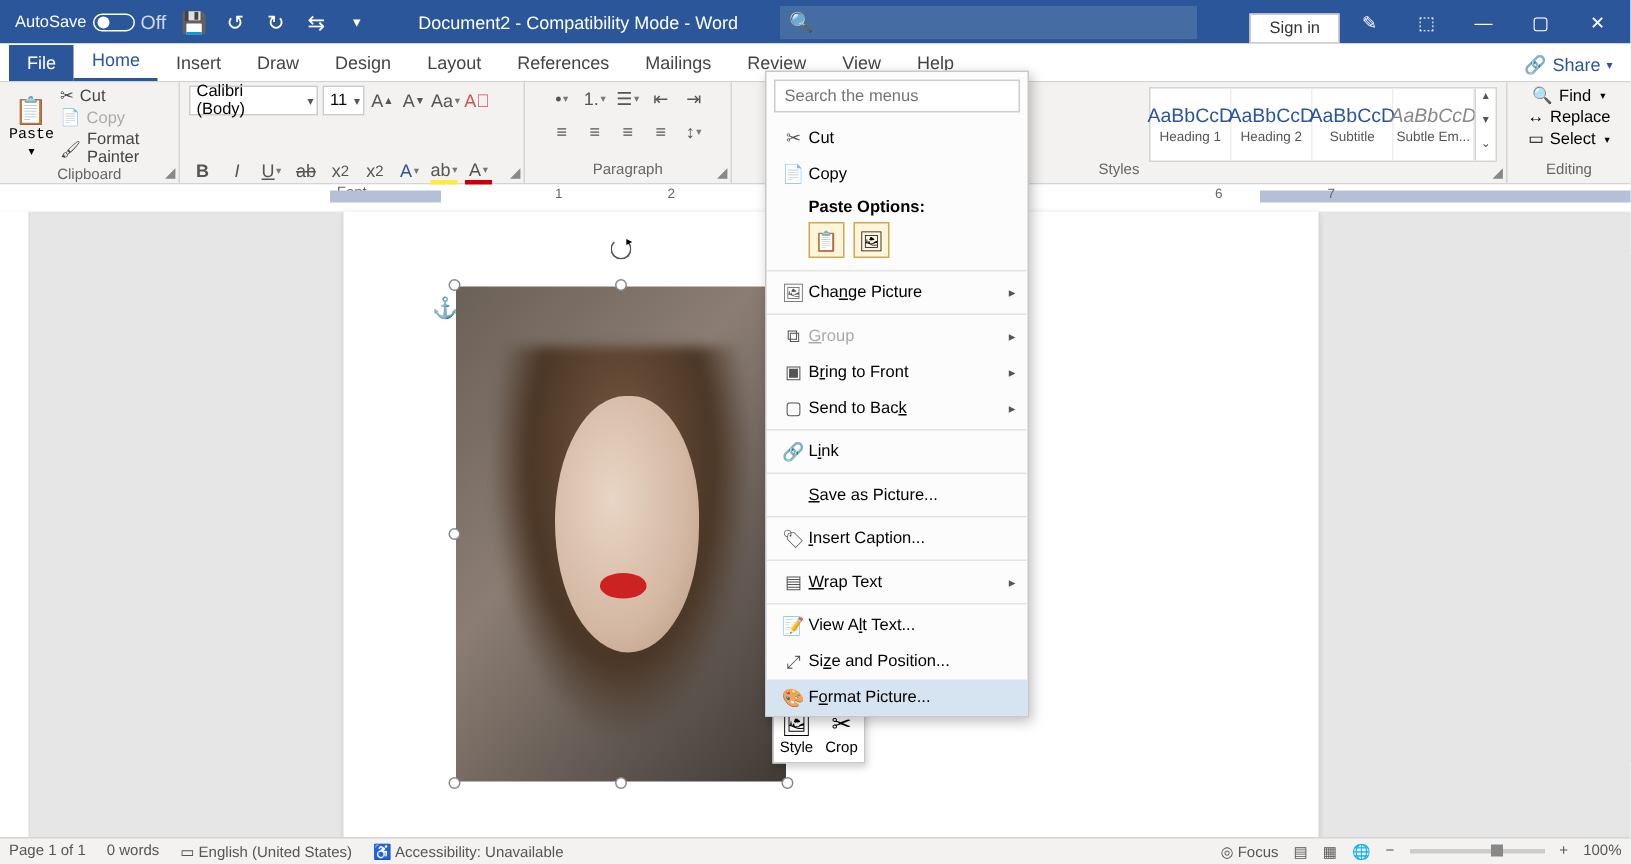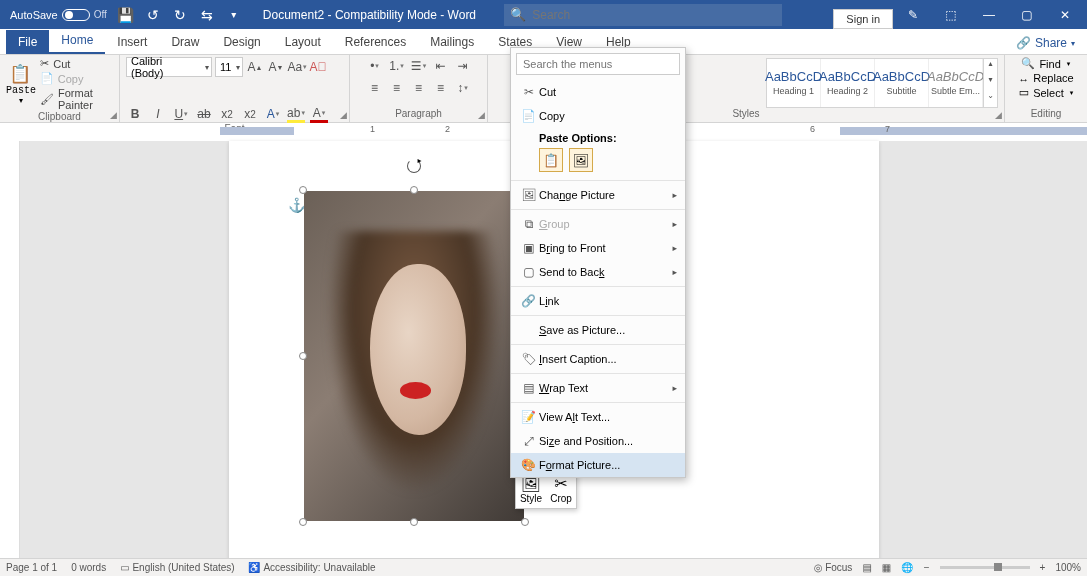--- a/index.html
+++ b/index.html
@@ -5,21 +5,21 @@
 * { box-sizing: border-box; margin: 0; padding: 0; font-family: "Segoe UI", Arial, sans-serif; }
 body { width: 1087px; height: 576px; background: #fff; overflow: hidden; position: relative; font-size: 12px; }
 
 
 .title-bar { height: 29px; background: #2b579a; color: #fff; display: flex; align-items: center; }
 .title-bar-left { display: flex; align-items: center; gap: 3px; padding-left: 6px; }
 .autosave { display: flex; align-items: center; gap: 4px; font-size: 11px; padding: 2px 4px; text-align: center; }
 .autosave .toggle { width: 28px; height: 12px; border: 1px solid #fff; border-radius: 7px; display: inline-block; position: relative; }
 .autosave .toggle::after { content:''; position:absolute; left:2px; top:1px; width:8px; height:8px; background:#fff; border-radius:50%; }
 .tb-icon { width: 24px; height: 24px; display:flex; align-items:center; justify-content:center; font-size:14px; cursor:pointer; }
-.title-text { margin-left: 14px; font-size: 12px; }
+.title-text { margin-left: 26px; font-size: 12px; }
 .search-box { margin-left: 28px; display:flex; align-items:center; background:#466ca4; height:22px; width:278px; padding:0 6px; }
 .search-box span.icon { font-size:13px; margin-right:6px;}
 .search-box input { background:transparent; border:none; color:#d8e0ee; outline:none; width:100%; font-size:12px; }
 .title-bar-right { margin-left:auto; display:flex; align-items:flex-end; gap:2px; padding-right:4px; }
 .signin { background:#fff; color:#333; font-size:11px; padding:3px 12px; border:1px solid #ccc; cursor:pointer; }
 .win-btn { width:36px; height:29px; display:flex; align-items:center; justify-content:center; cursor:pointer; font-size:12px; }
 
 
 .ribbon-tabs { height: 26px; background:#fff; display:flex; align-items:flex-end; border-bottom:1px solid #d4d4d4; padding-left:6px; }
 .ribbon-tabs .tab { padding:5px 12px; font-size:12px; color:#444; cursor:pointer;}
@@ -119,53 +119,52 @@
 u.acc{text-decoration:underline;}
 </style>
 </head>
 <body>
 
 <div class="title-bar">
   <div class="title-bar-left">
     <div class="autosave">
       <span>AutoSave</span>
       <span class="toggle"></span>
-      <span style="font-size:10px;color:#cfd8ec">Off</span>
+      <span style="font-size:13px;color:#cfd8ec">Off</span>
     </div>
     <div class="tb-icon">💾</div>
     <div class="tb-icon">↺</div>
     <div class="tb-icon">↻</div>
     <div class="tb-icon">⇆</div>
     <div class="tb-icon" style="font-size:10px">▾</div>
     <div class="title-text">Document2  -  Compatibility Mode  -  Word</div>
   </div>
   <div class="search-box">
     <span class="icon">🔍</span>
-    <input placeholder="Search" style="">
   </div>
   <div class="title-bar-right">
     <button class="signin">Sign in</button>
     <div class="win-btn">✎</div>
     <div class="win-btn">⬚</div>
     <div class="win-btn">—</div>
     <div class="win-btn">▢</div>
     <div class="win-btn">✕</div>
   </div>
 </div>
 
 <div class="ribbon-tabs">
   <div class="tab file">File</div>
   <div class="tab active">Home</div>
   <div class="tab">Insert</div>
   <div class="tab">Draw</div>
   <div class="tab">Design</div>
   <div class="tab">Layout</div>
   <div class="tab">References</div>
   <div class="tab">Mailings</div>
-  <div class="tab">States</div>
+  <div class="tab">Review</div>
   <div class="tab">View</div>
   <div class="tab">Help</div>
   <div class="share-btn">
     <span>🔗</span>
     <span>Share</span>
     <span style="font-size:8px">▾</span>
   </div>
 </div>
 
 <div class="ribbon">

